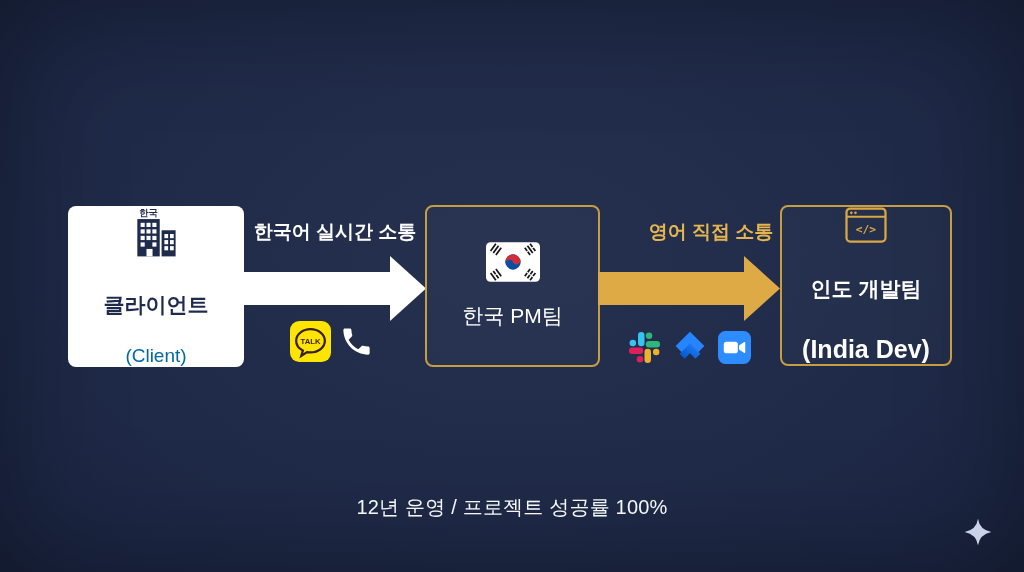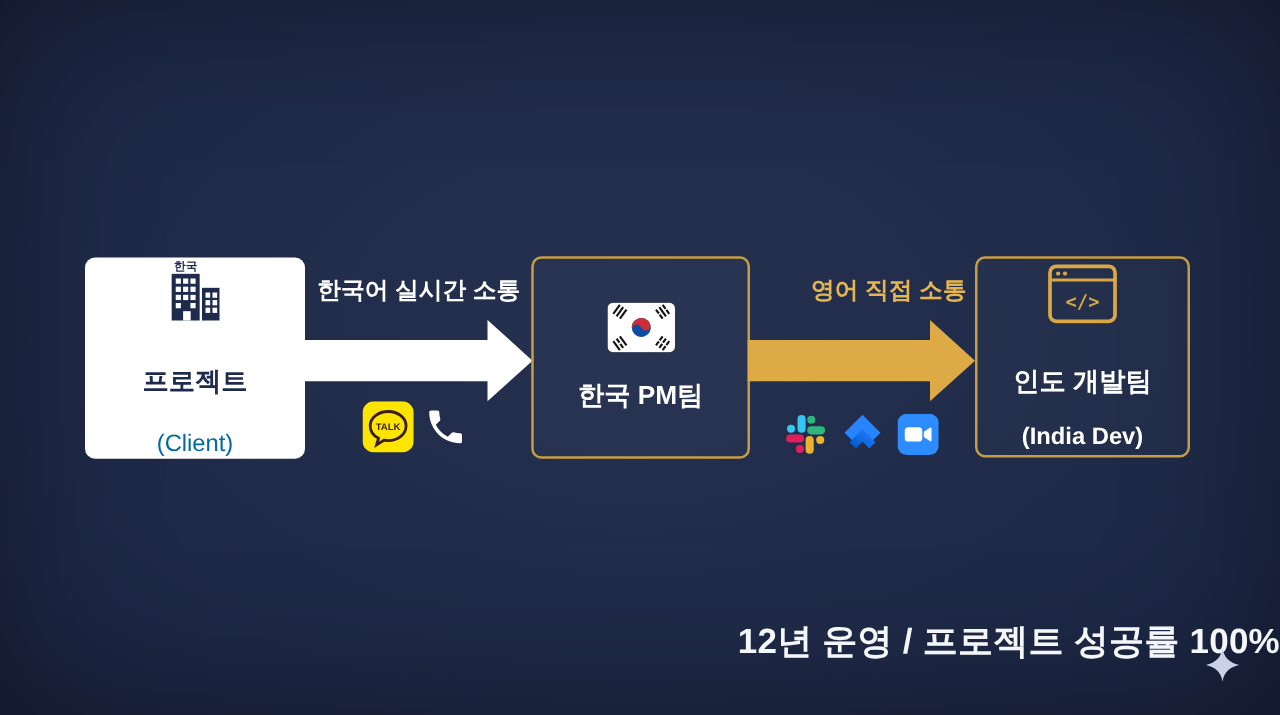--- a/index.html
+++ b/index.html
@@ -11,35 +11,35 @@
   }
   .node{
     position:absolute;display:flex;flex-direction:column;align-items:center;justify-content:center;
     border-radius:8px;box-sizing:border-box;text-align:center;gap:20px;
   }
   #node-client{left:68px;top:206px;width:176px;height:161px;background:#ffffff;}
   #node-pm{left:425px;top:205px;width:175px;height:162px;border:2px solid #c79d42;background:rgba(255,255,255,0.02);}
   #node-dev{left:780px;top:205px;width:172px;height:161px;border:2px solid #c79d42;background:rgba(255,255,255,0.02);}
   .client-title{color:#1f2b4d;font-size:21px;font-weight:700;margin-top:9px;}
   .client-sub{color:#0369a1;font-size:19px;font-weight:400;margin-top:6px;}
-  .pm-title{color:#ffffff;font-size:21px;font-weight:700;}
+  .pm-title{color:#ffffff;font-size:21px;font-weight:400;}
   .dev-title{color:#ffffff;font-size:21px;font-weight:700;margin-top:12px;}
-  .dev-sub{color:#ffffff;font-size:19px;font-weight:700;margin-top:0;}
+  .dev-sub{color:#ffffff;font-size:25px;font-weight:700;margin-top:12px;}
   .arrow{position:absolute;top:248px;width:182px;height:80px;}
   #arrow-korean{left:244px;}
   #arrow-english{left:598px;}
   .arrow-label{position:absolute;top:219px;width:182px;text-align:center;font-size:19px;font-weight:700;white-space:nowrap;}
   #label-korean{left:244px;color:#ffffff;}
   #label-english{left:598px;color:#e5b54f;padding-left:22px;}
   .tool-row{position:absolute;display:flex;align-items:center;}
   #tools-korean{left:290px;top:321px;gap:8px;}
   #tools-english{left:627px;top:329px;gap:10px;}
   .footer{
-    position:absolute;left:0;top:494px;width:100%;text-align:right;
-    color:#f4f6fa;font-size:28px;font-weight:700;letter-spacing:0.2px;
+    position:absolute;left:0;top:494px;width:100%;text-align:center;
+    color:#f4f6fa;font-size:20px;font-weight:400;letter-spacing:0.2px;
   }
   .sparkle{position:absolute;left:962px;top:516px;width:32px;height:32px;}
   .mono{font-family:"DejaVu Sans Mono", monospace;}
 </style>
 </head>
 <body>
 
 <div class="slide">
 
   <div class="node" id="node-client">
@@ -63,21 +63,21 @@
       <rect x="38" y="26" width="15" height="28" fill="#1f2b4d"></rect>
       <g fill="#ffffff">
         <rect x="41" y="30" width="4" height="4.5"></rect>
           <rect x="47" y="30" width="4" height="4.5"></rect>
         <rect x="41" y="36.5" width="4" height="4.5"></rect>
           <rect x="47" y="36.5" width="4" height="4.5"></rect>
         <rect x="41" y="43" width="4" height="4.5"></rect>
           <rect x="47" y="43" width="4" height="4.5"></rect>
       </g>
     </svg>
-    <div class="client-title">프로젝트</div>
+    <div class="client-title">클라이언트</div>
     <div class="client-sub">(Client)</div>
   </div>
 
   <div class="arrow-label" id="label-korean">한국어 실시간 소통</div>
   <svg class="arrow" id="arrow-korean" viewBox="0 0 182 80">
     <rect x="0" y="24" width="148" height="33" fill="#ffffff"></rect>
     <polygon points="146,8 182,40.5 146,73" fill="#ffffff"></polygon>
   </svg>
   <div class="tool-row" id="tools-korean">
     <svg width="41" height="41" viewBox="0 0 40 40">

